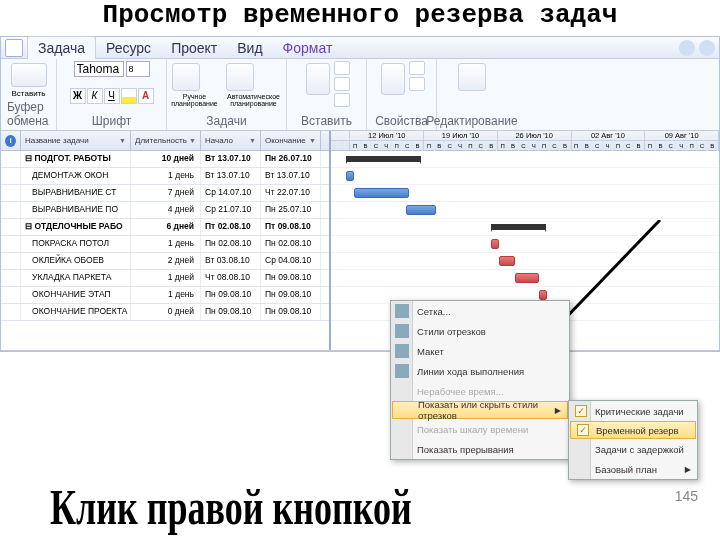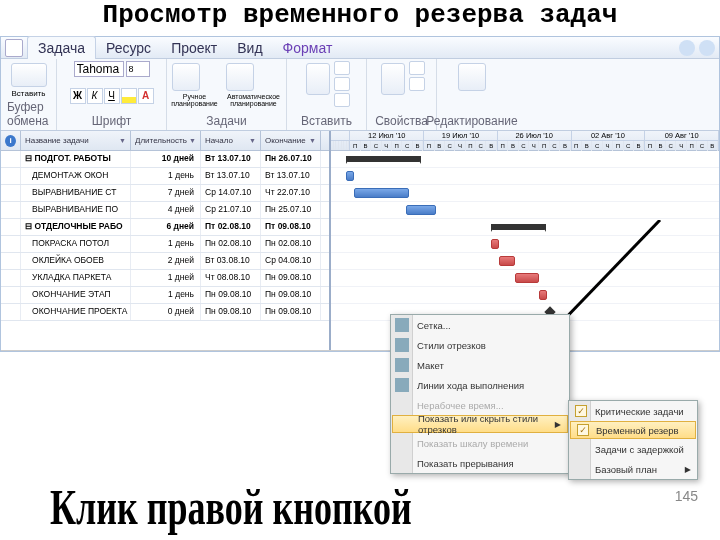--- a/index.html
+++ b/index.html
@@ -64,21 +64,21 @@
   .gantt-row { height: 17px; border-bottom: 1px solid #f0f2f7; position: relative; }
   .bar { position: absolute; height: 10px; top: 3px; border-radius: 2px; }
   .bar.summary { background: #333; height: 6px; top: 5px; }
   .bar.summary::before, .bar.summary::after { content:''; position:absolute; top:0; width:0; height:0; border-top: 8px solid #333; }
   .bar.summary::before { left:0; border-right: 5px solid transparent; border-left: 0 solid transparent;}
   .bar.summary::after { right:0; border-left: 5px solid transparent; border-right:0 solid transparent;}
   .bar.blue { background: linear-gradient(#7aa8e8,#4a7dc8); border:1px solid #3a6db8; }
   .bar.red { background: linear-gradient(#e87a7a,#c84a4a); border:1px solid #b83a3a; }
   .milestone { position:absolute; width:8px; height:8px; background:#333; transform:rotate(45deg); top:4px; }
   
-  .context-menu { position: absolute; left: 390px; top: 300px; width: 180px; background: #f6f6f6; border: 1px solid #9aa; box-shadow: 2px 2px 6px rgba(0,0,0,0.3); z-index: 10; margin-top: 14px; }
+  .context-menu { position: absolute; left: 390px; top: 300px; width: 180px; background: #f6f6f6; border: 1px solid #9aa; box-shadow: 2px 2px 6px rgba(0,0,0,0.3); z-index: 10; }
   .submenu { position: absolute; left: 568px; top: 400px; width: 130px; background: #f6f6f6; border: 1px solid #9aa; box-shadow: 2px 2px 6px rgba(0,0,0,0.3); z-index: 11; }
   .menu-item { display: flex; align-items: center; height: 20px; padding: 0 6px 0 26px; font-size: 9.5px; color: #333; position: relative; }
   .menu-item.disabled { color: #aaa; }
   .menu-item.highlight { background: linear-gradient(#fff0c0, #ffdd88); border: 1px solid #e0b040; border-radius: 0; margin: 0 1px; padding-left: 25px; height: 18px;}
   .menu-item .arrow { margin-left: auto; font-size: 8px; }
   .menu-item .check { position: absolute; left: 6px; width: 12px; height: 12px; border: 1px solid #c5a030; background: #fff8e0; text-align: center; line-height: 10px; font-size: 9px; color: #a07010; }
   .menu-icon-strip { position:absolute; left:0; top:0; bottom:0; width:22px; background:#e8e8e8; border-right:1px solid #d0d0d0;}
   .menu-icon { position:absolute; left:4px; width:14px; height:14px; }
   
   .bottom-text { position: absolute; left: 50px; bottom: 12px; font-size: 36px; font-family: 'Times New Roman', serif; font-weight: bold; transform: scaleY(1.4); }

